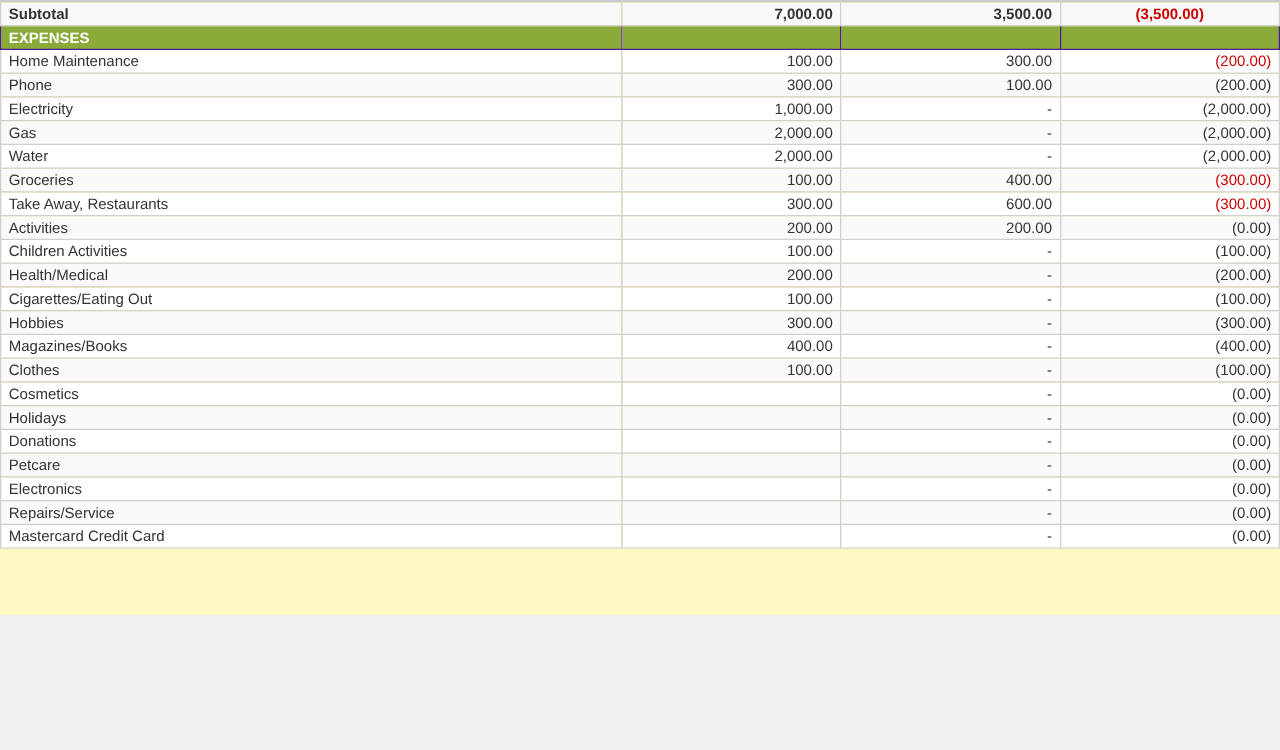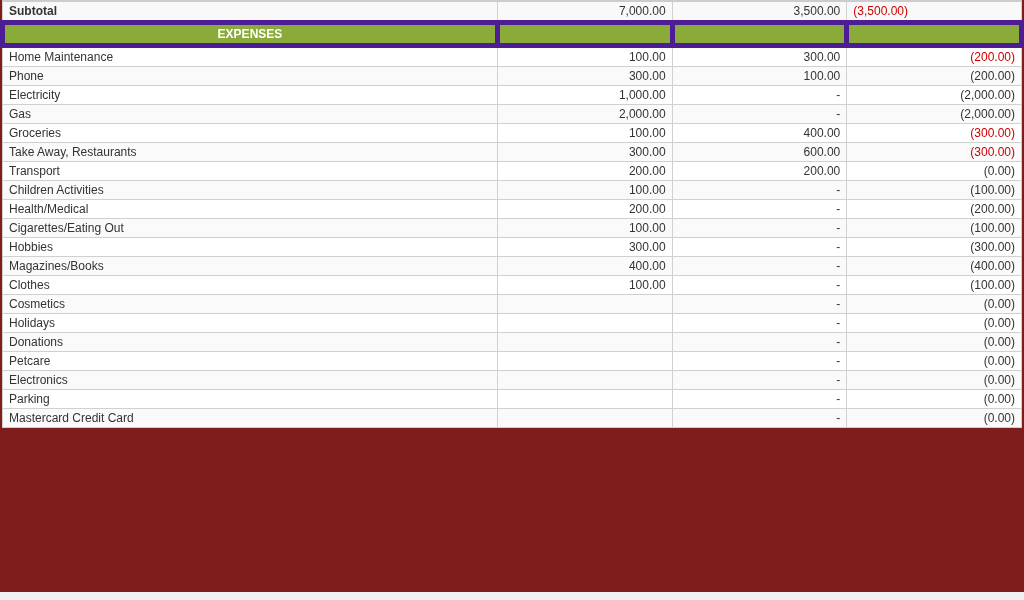--- a/index.html
+++ b/index.html
@@ -8,22 +8,22 @@
       box-sizing: border-box;
     }
     body {
       background: #f0f0f0;
       font-family: Arial, sans-serif;
       font-size: 12px;
       color: #333;
     }
     .spreadsheet-container {
       width: 1024px;
-      height: 592px;
-      background: #7f1d1d;
+      height: 492px;
+      background: #fef9c3;
       overflow: hidden;
       position: relative;
     }
     .table-wrapper {
       overflow: hidden;
       width: 100%;
     }
     table {
       border-collapse: collapse;
       width: 100%;
@@ -36,53 +36,52 @@
 
     thead tr th, tbody tr td {
       border: 1px solid #d0d0d0;
       padding: 2px 6px;
       white-space: nowrap;
       overflow: hidden;
       text-overflow: ellipsis;
     }
     .subtotal-row td {
       background: #f9f9f9;
-      font-weight: normal;
+      font-weight: bold;
       border-top: 2px solid #ccc;
     }
     .subtotal-row td.label-cell {
       font-weight: bold;
     }
     .section-header td {
       background: #8aaa3a;
       color: white;
       font-weight: bold;
-      border: 5px solid #4c1d95;
-      text-align: center;
+      border: 1px solid #4c1d95;
     }
     td.num {
       text-align: right;
     }
     td.negative {
       color: #cc0000;
       text-align: right;
     }
     td.normal-diff {
       text-align: right;
       color: #333;
     }
     tr.data-row td {
       background: white;
     }
     tr.data-row:nth-child(even) td {
       background: #fafafa;
     }
     .subtotal-negative {
       color: #cc0000;
-      text-align: left;
+      text-align: center;
     }
   </style>
 </head>
 <body>
 
 <div class="spreadsheet-container">
   <div class="table-wrapper">
     <table>
       <colgroup>
         <col class="col-label">
@@ -123,33 +122,39 @@
             <td class="num">-</td>
             <td class="normal-diff">(2,000.00)</td>
           </tr>
           <tr class="data-row">
             <td>Gas</td>
             <td class="num">2,000.00</td>
             <td class="num">-</td>
             <td class="normal-diff">(2,000.00)</td>
           </tr>
           <tr class="data-row">
+            <td>Water</td>
+            <td class="num">2,000.00</td>
+            <td class="num">-</td>
+            <td class="normal-diff">(2,000.00)</td>
+          </tr>
+          <tr class="data-row">
             <td>Groceries</td>
             <td class="num">100.00</td>
             <td class="num">400.00</td>
             <td class="negative">(300.00)</td>
           </tr>
           <tr class="data-row">
             <td>Take Away, Restaurants</td>
             <td class="num">300.00</td>
             <td class="num">600.00</td>
             <td class="negative">(300.00)</td>
           </tr>
           <tr class="data-row">
-            <td>Transport</td>
+            <td>Activities</td>
             <td class="num">200.00</td>
             <td class="num">200.00</td>
             <td class="normal-diff">(0.00)</td>
           </tr>
           <tr class="data-row">
             <td>Children Activities</td>
             <td class="num">100.00</td>
             <td class="num">-</td>
             <td class="normal-diff">(100.00)</td>
           </tr>
@@ -207,21 +212,21 @@
             <td class="num">-</td>
             <td class="normal-diff">(0.00)</td>
           </tr>
           <tr class="data-row">
             <td>Electronics</td>
             <td class="num"></td>
             <td class="num">-</td>
             <td class="normal-diff">(0.00)</td>
           </tr>
           <tr class="data-row">
-            <td>Parking</td>
+            <td>Repairs/Service</td>
             <td class="num"></td>
             <td class="num">-</td>
             <td class="normal-diff">(0.00)</td>
           </tr>
           <tr class="data-row">
             <td>Mastercard Credit Card</td>
             <td class="num"></td>
             <td class="num">-</td>
             <td class="normal-diff">(0.00)</td>
           </tr>

